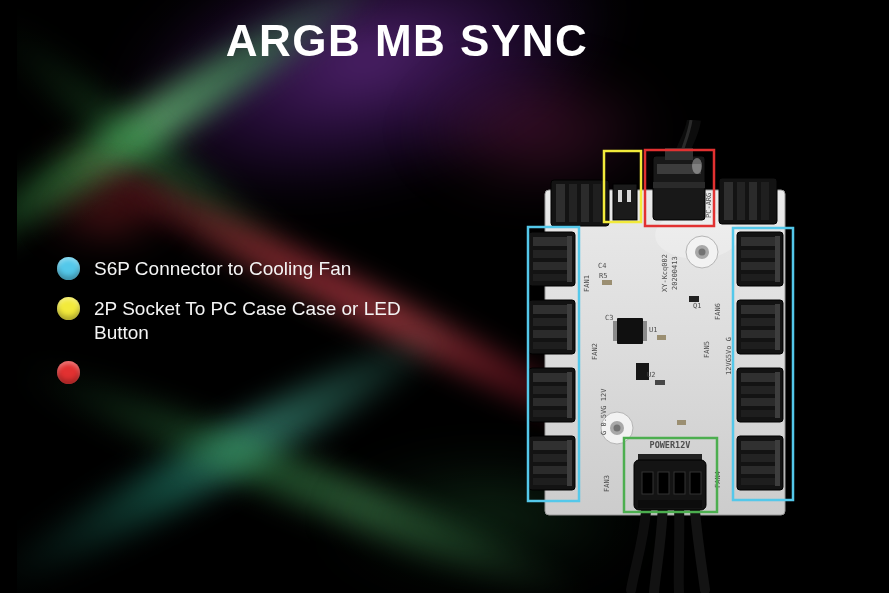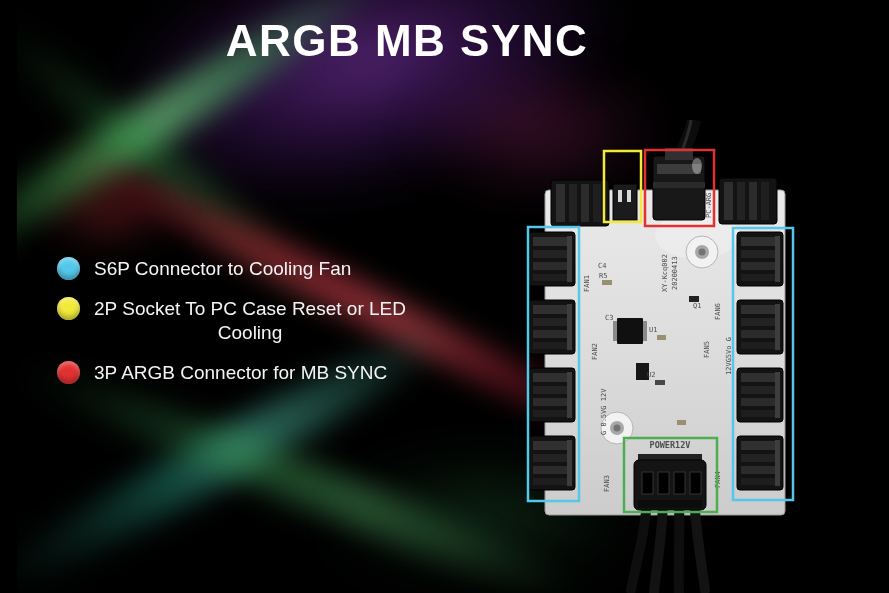--- a/index.html
+++ b/index.html
@@ -38,21 +38,21 @@
   .vignette{position:absolute;inset:0;z-index:0;
     background:radial-gradient(ellipse at 42% 40%,transparent 38%,rgba(0,0,0,.45) 80%,rgba(0,0,0,.7) 100%);}
   
   .title{position:absolute;top:14px;left:0;width:780px;text-align:center;z-index:2;
     color:#fff;font-weight:bold;font-size:44px;line-height:1.24;letter-spacing:1.5px;}
   
   .legend{position:absolute;left:40px;top:257px;z-index:2;display:flex;flex-direction:column;gap:16px;}
   .legend-item{display:flex;align-items:flex-start;gap:14px;}
   .bullet{width:23px;height:23px;border-radius:50%;flex:0 0 auto;margin-top:0px;
     box-shadow:inset 0 -4px 5px rgba(0,0,0,.28), inset 0 3px 4px rgba(255,255,255,.35);}
-  .legend-label{color:#f4f4f4;font-size:19px;line-height:24px;max-width:312px;text-align:center;}
+  .legend-label{color:#f4f4f4;font-size:19px;line-height:24px;max-width:312px;}
   
   .pcb{position:absolute;left:490px;top:120px;z-index:1;}
   .pcb text{font-family:"DejaVu Sans Mono","Liberation Mono",monospace;fill:#4e4e4e;font-size:7px;}
   .pcb .pwr{font-size:8.5px;font-weight:bold;}
   .hl{fill:none;stroke-width:2.5px;}
 </style>
 </head>
 <body>
 
 <div class="page">
@@ -74,25 +74,24 @@
     <div>ARGB MB SYNC</div>
   </div>
 
   <div class="legend">
     <div class="legend-item">
       <span class="bullet" style="background-color: rgb(84, 200, 234);"></span>
       <span class="legend-label">S6P Connector to Cooling Fan</span>
     </div>
     <div class="legend-item">
       <span class="bullet" style="background-color: rgb(242, 234, 59);"></span>
-      <span class="legend-label">2P Socket To PC Case Reset or LED Cooling</span>
+      <span class="legend-label">2P Socket To PC Case Case or LED Button</span>
     </div>
     <div class="legend-item">
       <span class="bullet" style="background-color: rgb(226, 49, 49);"></span>
-      <span class="legend-label">3P ARGB Connector for MB SYNC</span>
     </div>
   </div>
 
   <svg class="pcb" width="320" height="473" viewBox="0 0 320 473">
     <defs>
       <linearGradient id="boardGrad" x1="0" y1="0" x2="0" y2="1">
         <stop offset="0" stop-color="#eaeaea"></stop>
         <stop offset="0.5" stop-color="#dcdcdc"></stop>
         <stop offset="1" stop-color="#cccccc"></stop>
       </linearGradient>

